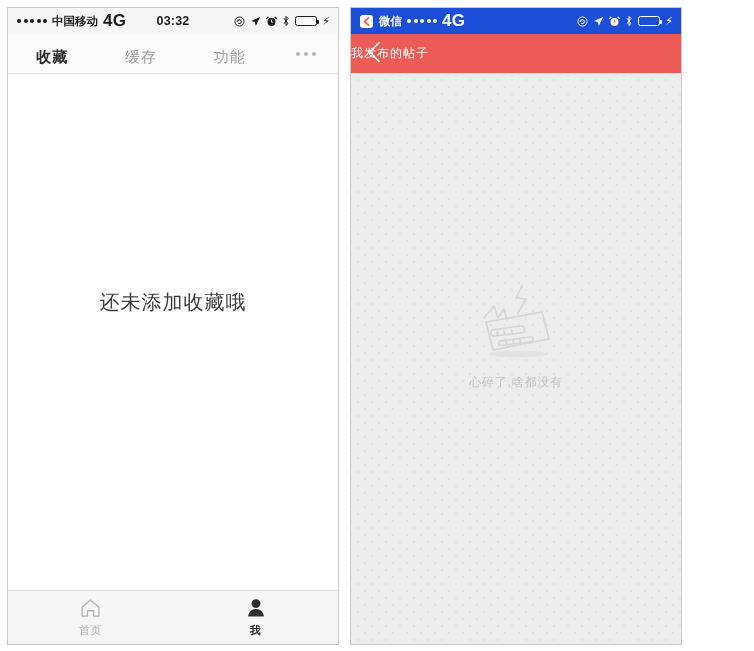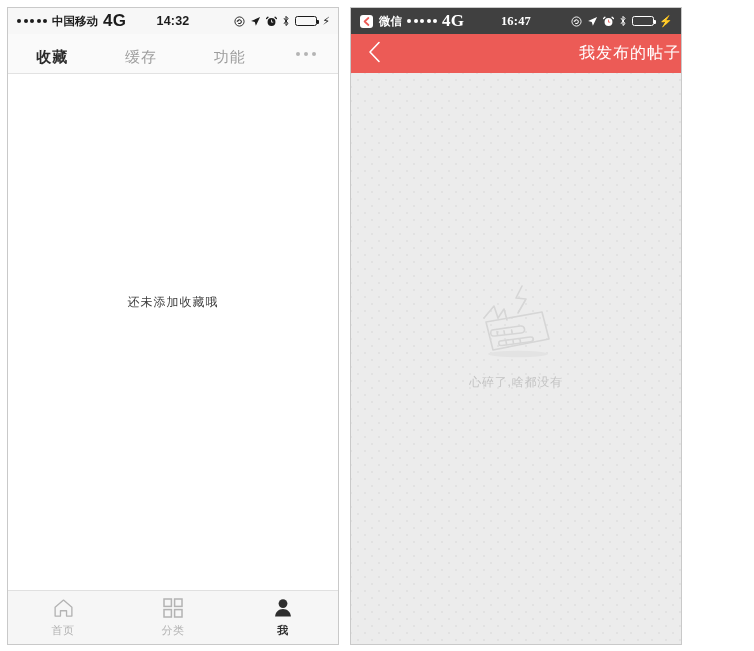--- a/index.html
+++ b/index.html
@@ -43,21 +43,21 @@
     height: 26px;
     flex: 0 0 26px;
     display: flex;
     align-items: center;
     box-sizing: border-box;
     padding: 0 8px 0 9px;
     font-size: 12px;
     position: relative;
   }
   .sb-light { background: #f7f7f7; color: #1c1c1c; }
-  .sb-red   { background: #404040; color: #ffffff; font-family: Liberation Serif, serif; }
+  .sb-red   { background: #1d4ed8; color: #ffffff; }
 
   .sb-left {
     display: flex;
     align-items: center;
     gap: 5px;
     white-space: nowrap;
   }
   .sb-right {
     margin-left: auto;
     display: flex;
@@ -163,21 +163,21 @@
   
   .body-left {
     flex: 1 1 auto;
     background: #ffffff;
     position: relative;
     display: flex;
     align-items: center;
     justify-content: center;
   }
   .empty-left {
-    font-size: 12px;
+    font-size: 20px;
     color: #3d3d3d;
     letter-spacing: 1px;
     margin-top: -60px;
     font-weight: 500;
   }
 
   
   .tabbar {
     flex: 0 0 54px;
     height: 54px;
@@ -217,23 +217,23 @@
   .nav-back {
     width: 46px;
     height: 100%;
     display: flex;
     align-items: center;
     justify-content: center;
   }
   .nav-title {
     position: absolute;
     left: 0; right: 0;
-    text-align: right;
+    text-align: left;
     color: #ffffff;
-    font-size: 16px;
+    font-size: 12px;
     letter-spacing: 1px;
     pointer-events: none;
   }
 
   .body-right {
     flex: 1 1 auto;
     position: relative;
     background-color: #ececec;
     background-image:
       radial-gradient(circle, #e2e2e2 1.1px, transparent 1.2px),
@@ -274,21 +274,21 @@
         <span class="dots">
             <i></i>
             <i></i>
             <i></i>
             <i></i>
             <i></i>
           </span>
         <span class="sb-carrier">中国移动</span>
         <span class="sb-net">4G</span>
       </div>
-      <div class="sb-center">14:32</div>
+      <div class="sb-center">03:32</div>
       <div class="sb-right">
         <span>
           <svg class="ic" width="11" height="11" viewBox="0 0 12 12">
               <circle cx="6" cy="6" r="5" fill="none" stroke="currentColor" stroke-width="1"></circle>
               <path d="M4 6.2a2 2 0 1 1 .7 1.5" fill="none" stroke="currentColor" stroke-width="1.1"></path>
               <path d="M3.4 4.6l.9 1.4-1.6.1z" fill="currentColor"></path>
             </svg>
         </span>
         <span>
           <svg class="ic" width="11" height="11" viewBox="0 0 12 12">
@@ -329,31 +329,20 @@
 
     <div class="tabbar">
       <div class="tabitem">
         <span class="tabicon">
           <svg width="21" height="20" viewBox="0 0 22 21">
               <path d="M11 2.2L2.2 9.6v9.4h5.6v-5.6h6.4V19h5.6V9.6z" fill="none" stroke="currentColor" stroke-width="1.4" stroke-linejoin="round"></path>
             </svg>
         </span>
         <span class="tl">首页</span>
       </div>
-      <div class="tabitem">
-        <span class="tabicon">
-          <svg width="20" height="20" viewBox="0 0 20 20">
-              <rect x="1" y="1" width="7.4" height="7.4" fill="none" stroke="currentColor" stroke-width="1.5"></rect>
-              <rect x="11.6" y="1" width="7.4" height="7.4" fill="none" stroke="currentColor" stroke-width="1.5"></rect>
-              <rect x="1" y="11.6" width="7.4" height="7.4" fill="none" stroke="currentColor" stroke-width="1.5"></rect>
-              <rect x="11.6" y="11.6" width="7.4" height="7.4" fill="none" stroke="currentColor" stroke-width="1.5"></rect>
-            </svg>
-        </span>
-        <span class="tl">分类</span>
-      </div>
       <div class="tabitem active">
         <span class="tabicon">
           <svg width="20" height="20" viewBox="0 0 20 20">
               <circle cx="10" cy="5.6" r="4.4" fill="currentColor"></circle>
               <path d="M10 11c4.6 0 7.6 3.2 7.9 7.6H2.1C2.4 14.2 5.4 11 10 11z" fill="currentColor"></path>
             </svg>
         </span>
         <span class="tl">我</span>
       </div>
     </div>
@@ -372,21 +361,20 @@
         <span class="sb-carrier">微信</span>
         <span class="dots">
             <i></i>
             <i></i>
             <i></i>
             <i></i>
             <i></i>
           </span>
         <span class="sb-net">4G</span>
       </div>
-      <div class="sb-center">16:47</div>
       <div class="sb-right">
         <span>
           <svg class="ic" width="11" height="11" viewBox="0 0 12 12">
               <circle cx="6" cy="6" r="5" fill="none" stroke="currentColor" stroke-width="1"></circle>
               <path d="M4 6.2a2 2 0 1 1 .7 1.5" fill="none" stroke="currentColor" stroke-width="1.1"></path>
               <path d="M3.4 4.6l.9 1.4-1.6.1z" fill="currentColor"></path>
             </svg>
         </span>
         <span>
           <svg class="ic" width="11" height="11" viewBox="0 0 12 12">

